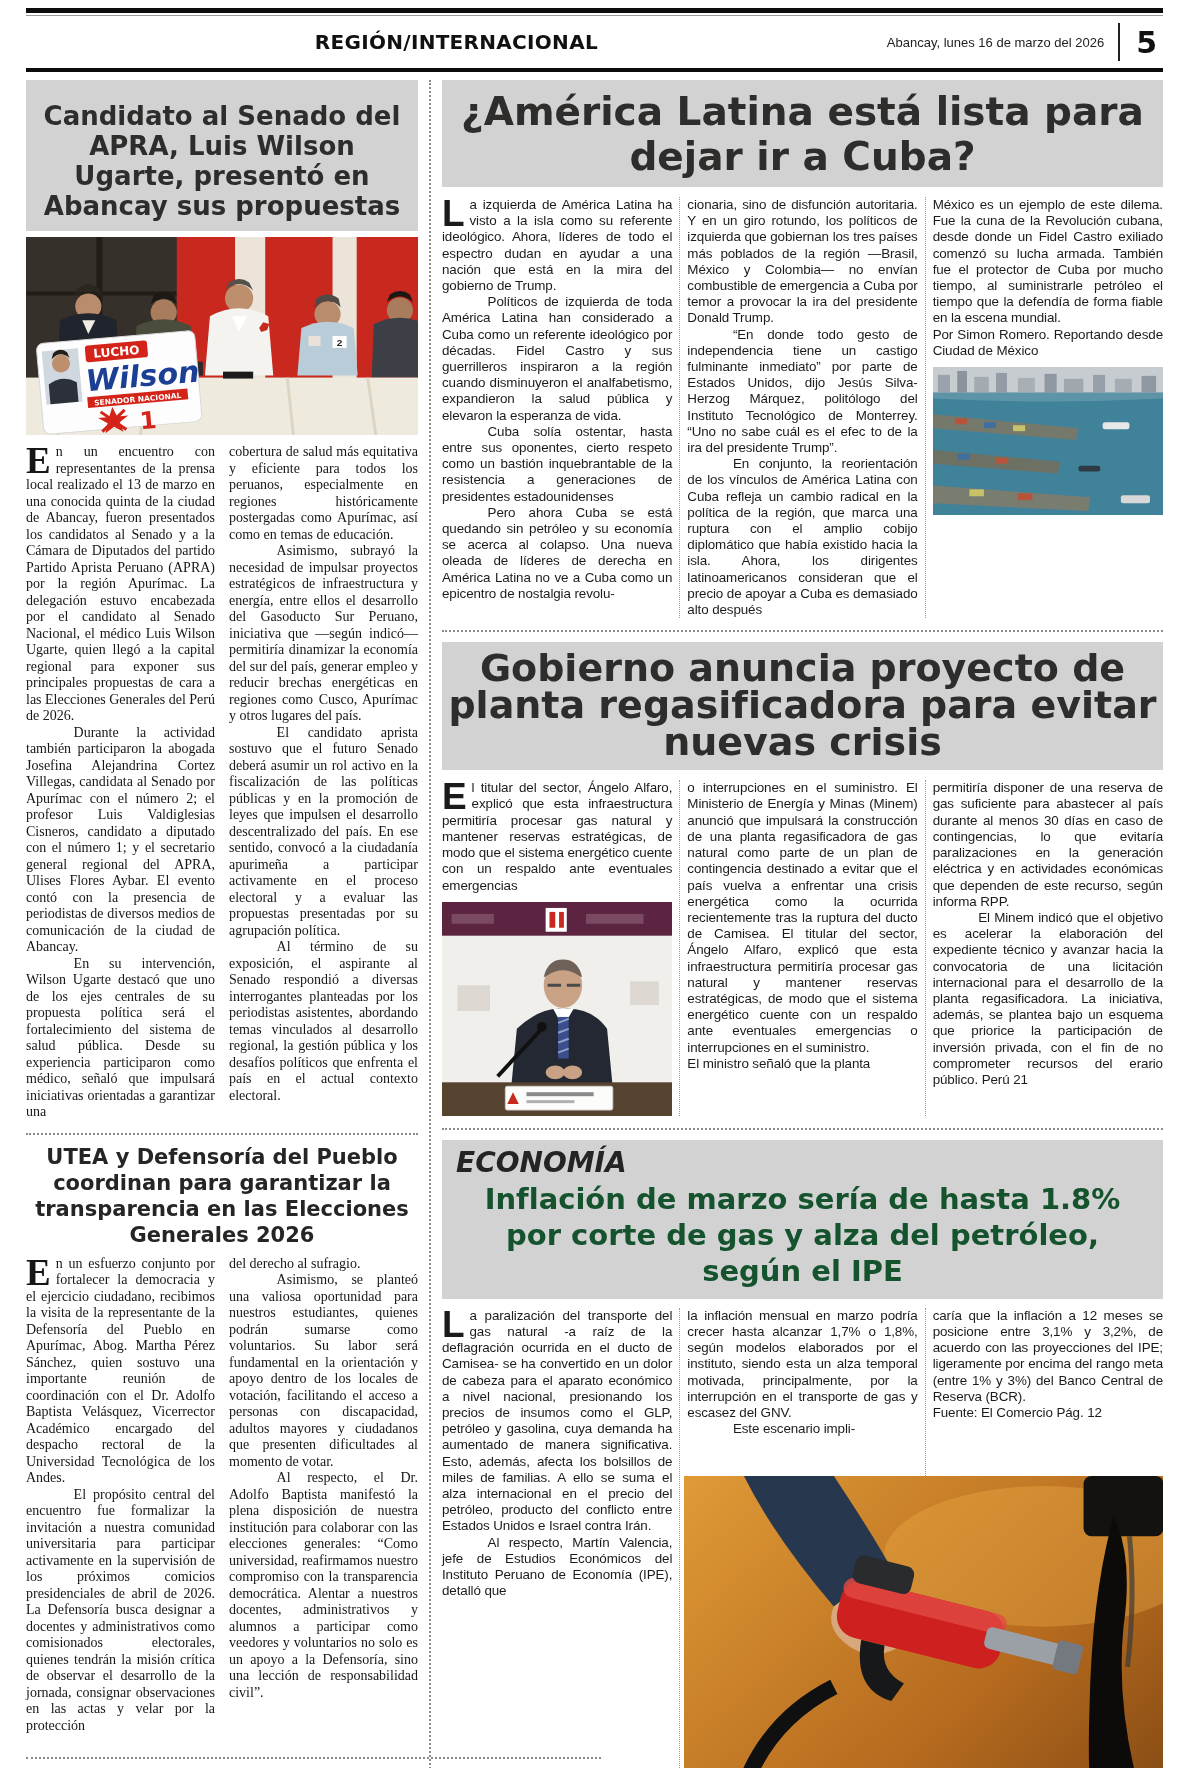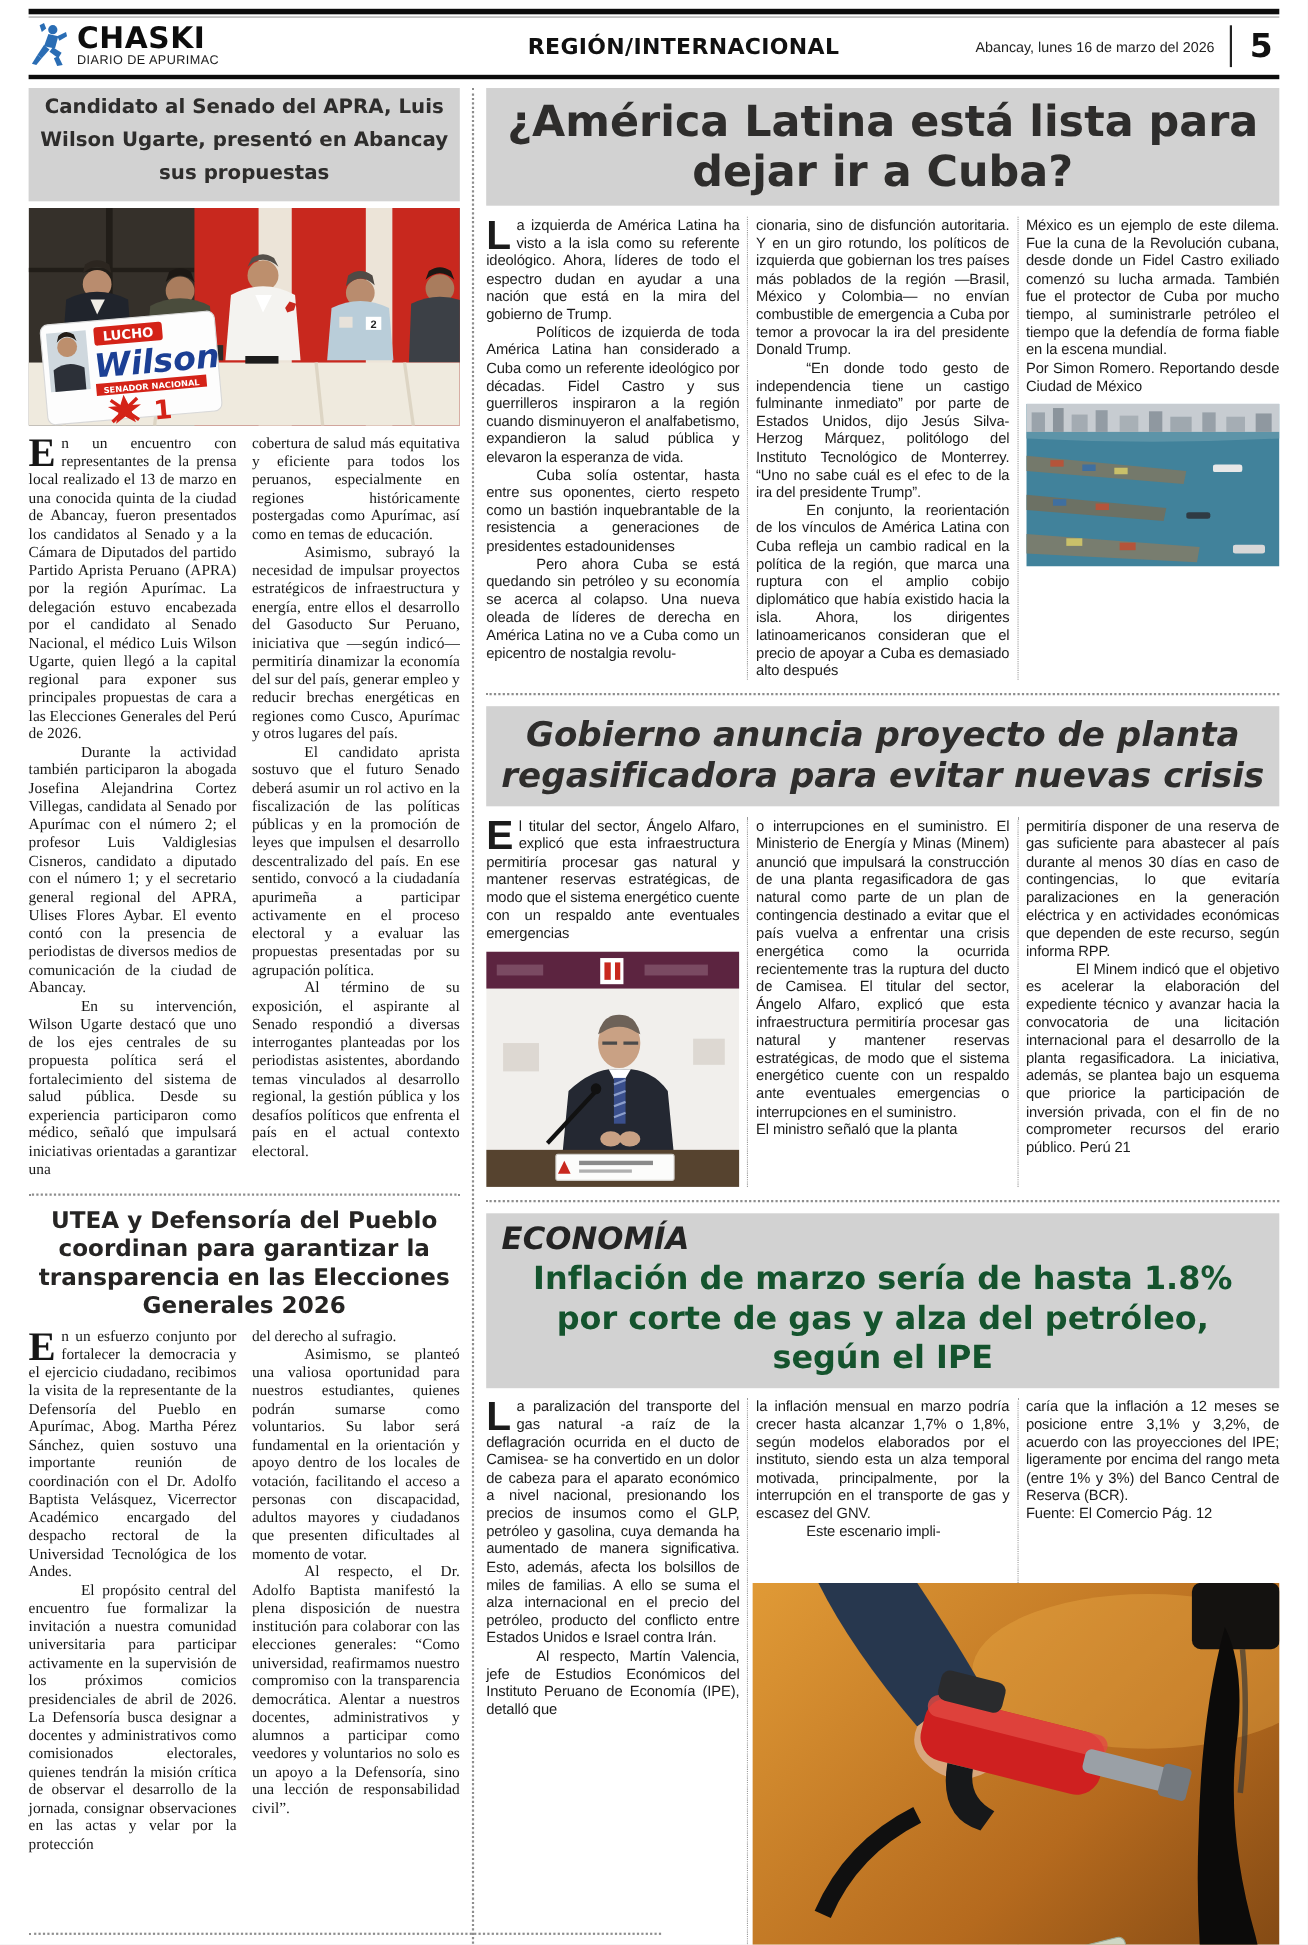--- a/index.html
+++ b/index.html
@@ -32,29 +32,29 @@
   .serifbody p{margin:0;font-family:"Liberation Serif",serif;font-size:14px;line-height:16.5px;text-align:justify;color:#161616;}
   .sansbody p{margin:0;font-size:13.4px;line-height:16.2px;text-align:justify;color:#1b1b1b;letter-spacing:-.1px;}
   p.ind{text-indent:3.4em;}
   p.dc::first-letter{float:left;font-size:37px;line-height:29px;padding:2px 5px 0 0;font-weight:bold;}
   .cols{display:flex;}
   .cols .col{flex:1;min-width:0;}
   .gut{flex:none;width:14px;}
   .gutdot{flex:none;width:0;border-left:1px dotted #9a9a9a;margin:0 7px;}
 
   
-  .apra-title{font-size:18px;line-height:30px;padding:3px 6px 10px;margin-bottom:6px;}
+  .apra-title{font-size:26px;line-height:30px;padding:21px 6px 10px;margin-bottom:6px;}
   .utea-title{font-family:"DejaVu Sans",sans-serif;font-weight:bold;font-size:21px;line-height:26px;text-align:center;color:#262524;margin:4px 2px 8px;}
 
   
   .cuba-title{font-size:39px;line-height:45px;padding:9px 4px 8px;}
   .byline{font-size:13px;line-height:16px;text-align:left;margin-top:8px;}
 
   
-  .gob-title{font-size:31px;line-height:37px;padding:8px 6px 9px;font-style:italic;}
+  .gob-title{font-size:38px;line-height:37px;padding:8px 6px 9px;}
 
   
   .eco-box{background:#d2d2d2;padding:7px 14px 10px;text-align:left;}
   .eco-kicker{font-family:"DejaVu Sans",sans-serif;font-weight:bold;font-style:italic;font-size:28px;color:#242424;line-height:32px;}
   .eco-title{font-family:"DejaVu Sans",sans-serif;font-weight:bold;font-size:29px;line-height:36px;color:#14532d;text-align:center;margin-top:2px;}
   .eco-body{position:relative;height:612px;margin-top:9px;}
   .eco-photo{position:absolute;left:33.5%;right:0;top:168px;bottom:-8px;z-index:2;}
   .eco-photo svg{width:100%;height:100%;display:block;}
 
   .ph{margin-top:8px;}
@@ -63,40 +63,20 @@
   .bottom-dotline{position:absolute;left:26px;bottom:9px;width:575px;border-top:2px dotted #8d8d8d;}
 </style>
 </head>
 <body>
 
 <div class="page">
   <div class="inner">
 
     <div class="rule-top"></div>
     <div class="masthead">
-      <div class="brandwrap">
-        <span>
-          <svg width="38" height="40" viewBox="0 0 38 40">
-            <g fill="#2a6db4">
-              <circle cx="22" cy="7" r="4.2"></circle>
-              <path d="M10 3 L14 1 L16 6 L12 9 Z"></path>
-              <path d="M18 11 L27 13 L24 24 L14 22 Z"></path>
-              <path d="M14 21 L8 30 L12 33 L19 25 Z"></path>
-              <path d="M22 23 L30 28 L27 33 L19 27 Z"></path>
-              <path d="M8 30 L3 38 L7 39 L12 33 Z"></path>
-              <path d="M27 31 L31 39 L26 40 L23 33 Z"></path>
-              <path d="M26 13 L34 9 L35 13 L28 17 Z"></path>
-            </g>
-          </svg>
-        </span>
-        <span>
-          <div class="brand-name">CHASKI</div>
-          <div class="brand-tag">DIARIO DE APURIMAC</div>
-        </span>
-      </div>
       <div class="section-title">REGIÓN/INTERNACIONAL</div>
       <div class="dateline">Abancay, lunes 16 de marzo del 2026</div>
       <div class="pagenum-sep"></div>
       <div class="pagenum">5</div>
     </div>
     <div class="rule-bot"></div>
 
     <div class="main">
 
       <div class="leftcol">

